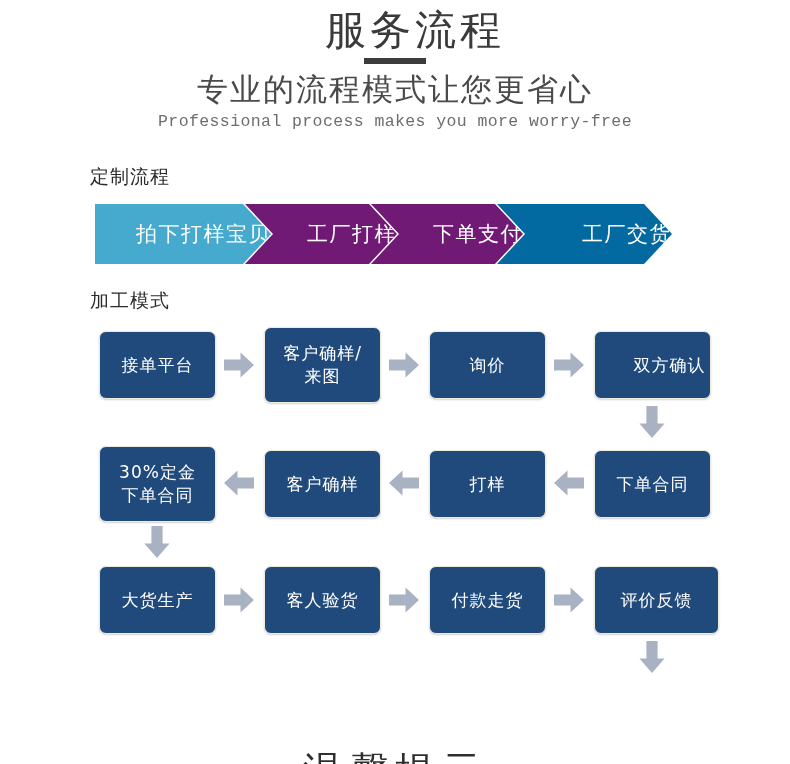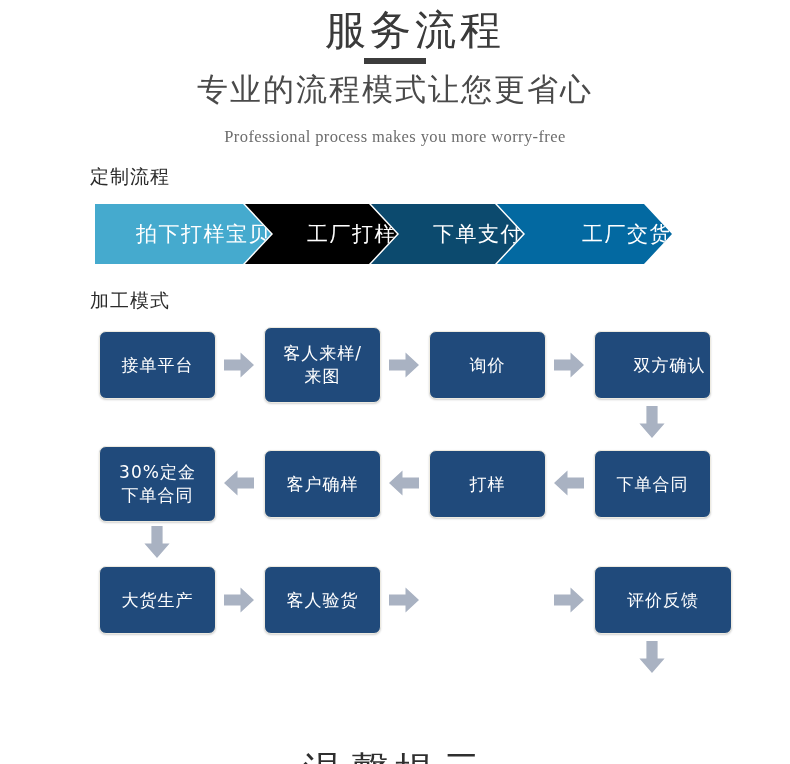--- a/index.html
+++ b/index.html
@@ -32,22 +32,22 @@
     font-weight:400;
     letter-spacing:2px;
     color:#4a4a4a;
     line-height:1.25;
     font-family:"DejaVu Sans",sans-serif;
   }
   .header .sub-en{
     font-size:16.5px;
     color:#6d6d6d;
     letter-spacing:0.4px;
-    margin-top:18px;
-    font-family:Liberation Serif, serif;
+    margin-top:3px;
+    font-family:Liberation Mono, monospace;
   }
 
   
   .section-label{
     position:absolute;
     left:90px;
     font-size:19px;
     color:#2b2b2b;
     letter-spacing:1px;
     font-family:"DejaVu Sans",sans-serif;
@@ -68,23 +68,23 @@
     display:flex;align-items:center;justify-content:flex-end;
     color:#ffffff;
     font-size:21px;
     letter-spacing:1.5px;
     font-family:"DejaVu Sans",sans-serif;
     box-sizing:border-box;
   }
   .chev span{ position:relative; z-index:2; margin-left:-10px; }
   .chev-0{ width:176px; background:#45AACE;
     clip-path:polygon(0 0, calc(100% - 28px) 0, 100% 50%, calc(100% - 28px) 100%, 0 100%); }
-  .chev-1{ width:152px; background:#000000; margin-left:-26px;
+  .chev-1{ width:152px; background:#701a75; margin-left:-26px;
     clip-path:polygon(0 0, calc(100% - 28px) 0, 100% 50%, calc(100% - 28px) 100%, 0 100%, 28px 50%);font-family:Liberation Serif, serif; }
-  .chev-2{ width:152px; background:#0c4a6e; margin-left:-26px;
+  .chev-2{ width:152px; background:#701a75; margin-left:-26px;
     clip-path:polygon(0 0, calc(100% - 28px) 0, 100% 50%, calc(100% - 28px) 100%, 0 100%, 28px 50%); }
   .chev-3{ width:175px; background:#0369a1; margin-left:-26px;
     clip-path:polygon(0 0, calc(100% - 28px) 0, 100% 50%, calc(100% - 28px) 100%, 0 100%, 28px 50%); }
 
   
   .flow{ position:absolute; left:0; top:0; width:790px; height:764px; }
   .node{
     position:absolute;
     background:#204A7B;
     border:1.5px solid #EDEAE0;
@@ -155,21 +155,21 @@
     <span>工厂交货</span>
   </div>
 </div>
 
 <div class="flow">
 
   <div class="node" style="left:99px;  top:331px; width:117px; height:68px;">接单平台</div>
   <div class="arrow arrow-right" style="left:224px; top:351px;"></div>
 
   <div class="node two-line" style="left:264px; top:327px; width:117px; height:76px; flex-direction:column;">
-    <div>客人来样/</div>
+    <div>客户确样/</div>
     <div>来图</div>
   </div>
   <div class="arrow arrow-right" style="left:389px; top:351px;"></div>
 
   <div class="node" style="left:429px; top:331px; width:117px; height:68px;">询价</div>
   <div class="arrow arrow-right" style="left:554px; top:351px;"></div>
 
   <div class="node" style="left:594px; top:331px; width:117px; height:68px;padding-left:34px;">双方确认</div>
 
   <div class="arrow arrow-down" style="left:638px; top:406px;"></div>
@@ -189,21 +189,22 @@
   <div class="node" style="left:594px; top:450px; width:117px; height:68px;">下单合同</div>
 
   <div class="arrow arrow-down" style="left:143px; top:526px;"></div>
 
   <div class="node" style="left:99px;  top:566px; width:117px; height:68px;">大货生产</div>
   <div class="arrow arrow-right" style="left:224px; top:586px;"></div>
 
   <div class="node" style="left:264px; top:566px; width:117px; height:68px;">客人验货</div>
   <div class="arrow arrow-right" style="left:389px; top:586px;"></div>
 
+  <div class="node" style="left:429px; top:566px; width:117px; height:68px;">付款走货</div>
   <div class="arrow arrow-right" style="left:554px; top:586px;"></div>
 
-  <div class="node" style="left:594px; top:566px; width:138px; height:68px;">评价反馈</div>
+  <div class="node" style="left:594px; top:566px; width:125px; height:68px;">评价反馈</div>
 
   <div class="arrow arrow-down" style="left:638px; top:641px;"></div>
 
 </div>
 
 <div class="bottom-title">温馨提示</div>
 
 </body></html>

